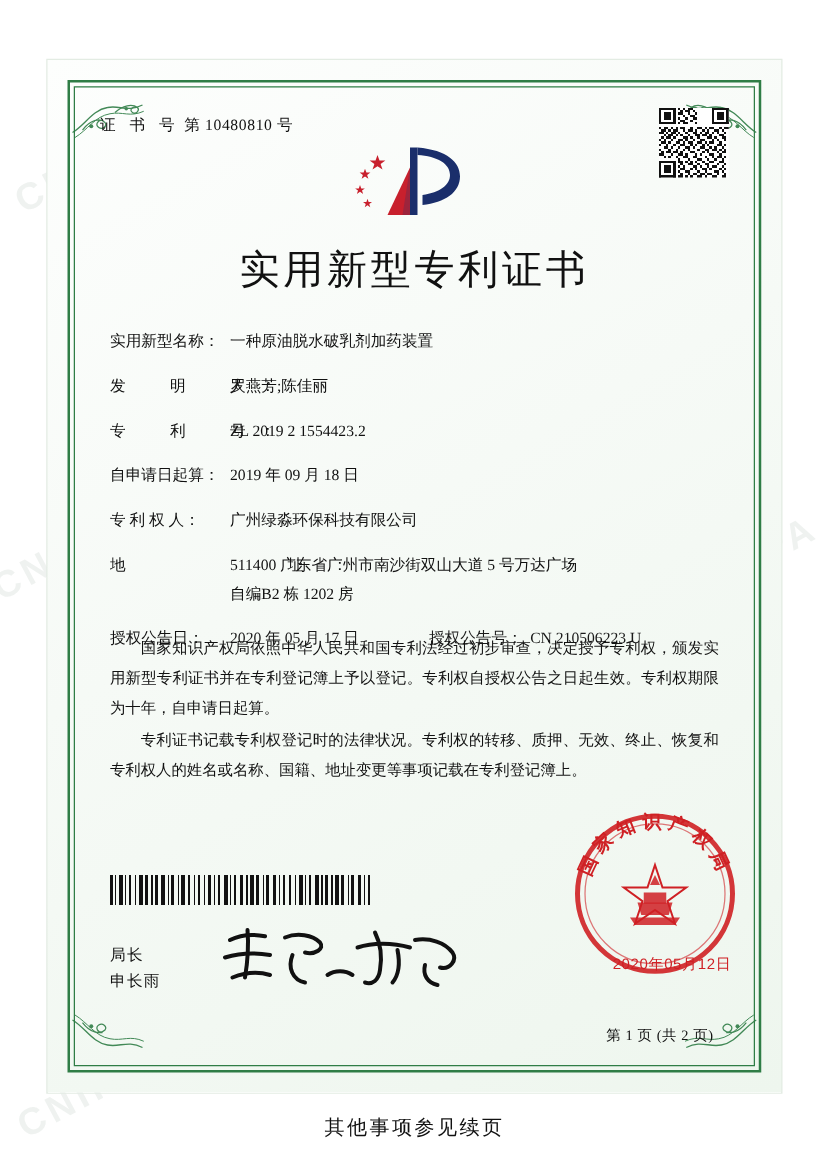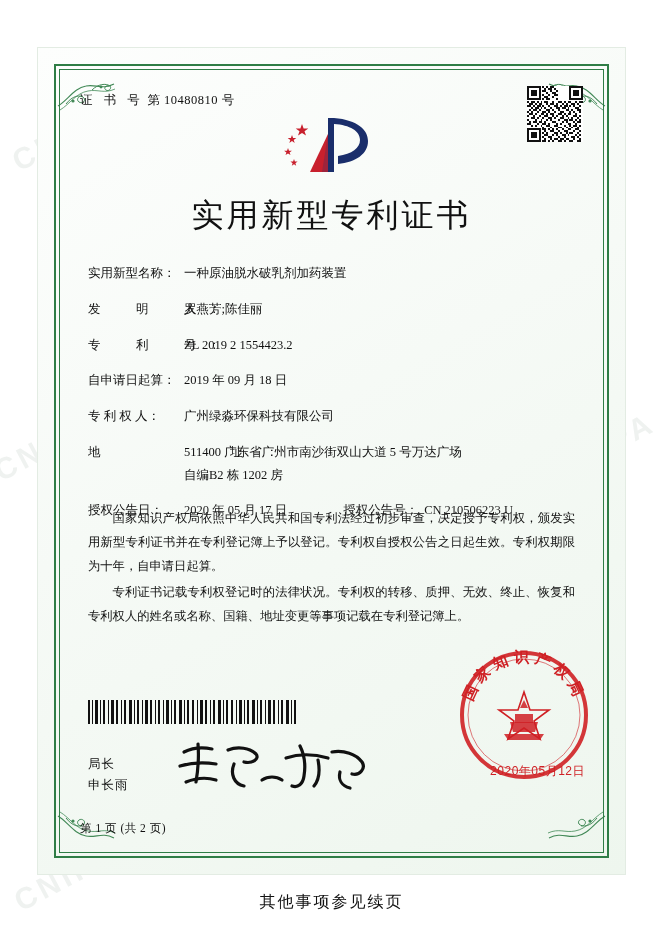--- a/index.html
+++ b/index.html
@@ -209,23 +209,23 @@
     top: 715px;
     font-size: 12px;
     color: #cf2024;
     letter-spacing: .5px;
     font-family: Liberation Sans, sans-serif;
   }
 
   
   .page-no {
     position: absolute;
-    left: 0; right: 0;
+    left: 0; right: 12px;
     bottom: 2px;
-    text-align: left;
+    text-align: right;
     font-size: 11.5px;
     color: #111;
     letter-spacing: .5px;
   }
 
   .bottom-note {
     position: absolute;
     left: 0; right: 0;
     top: 892px;
     text-align: center;

